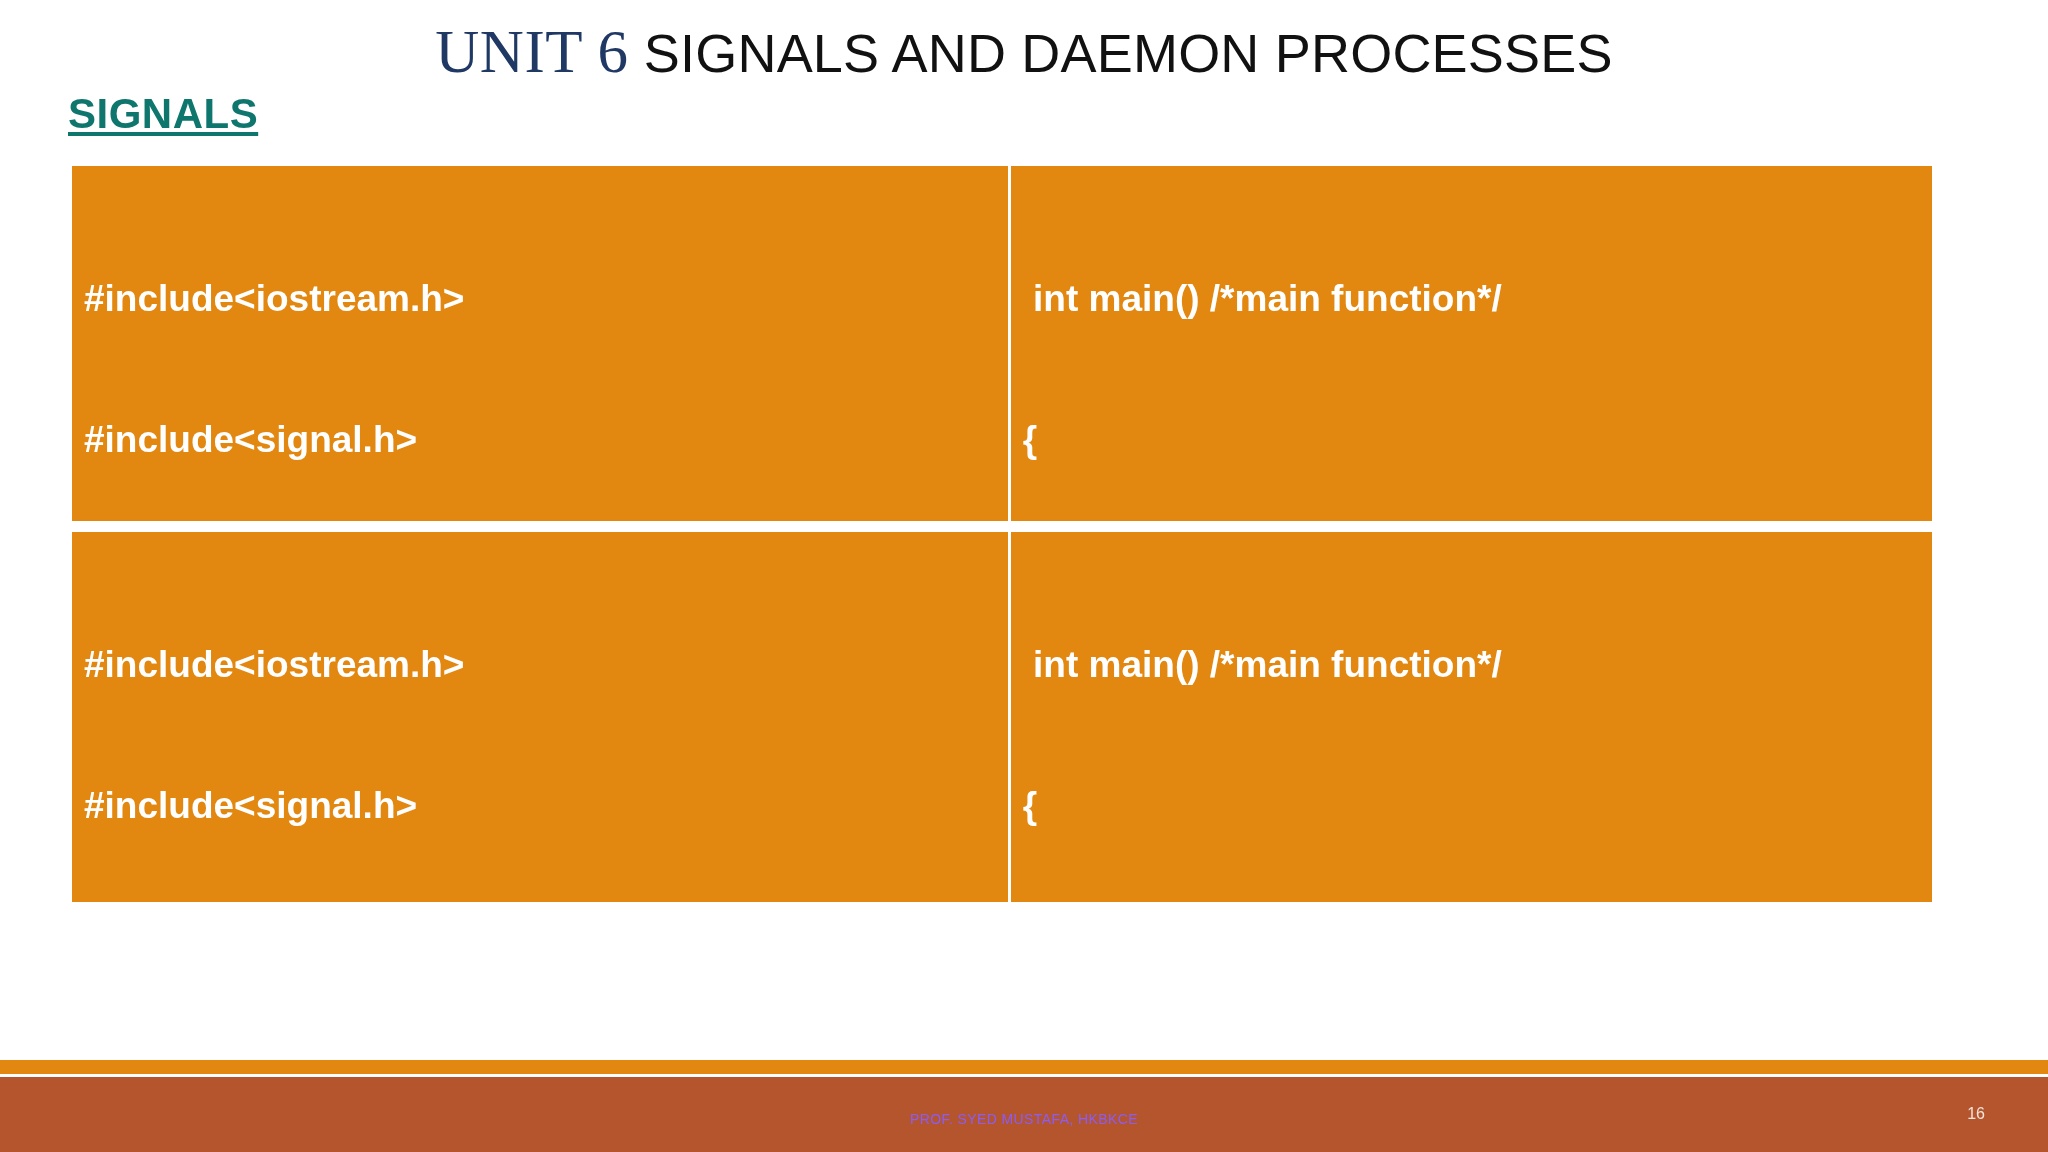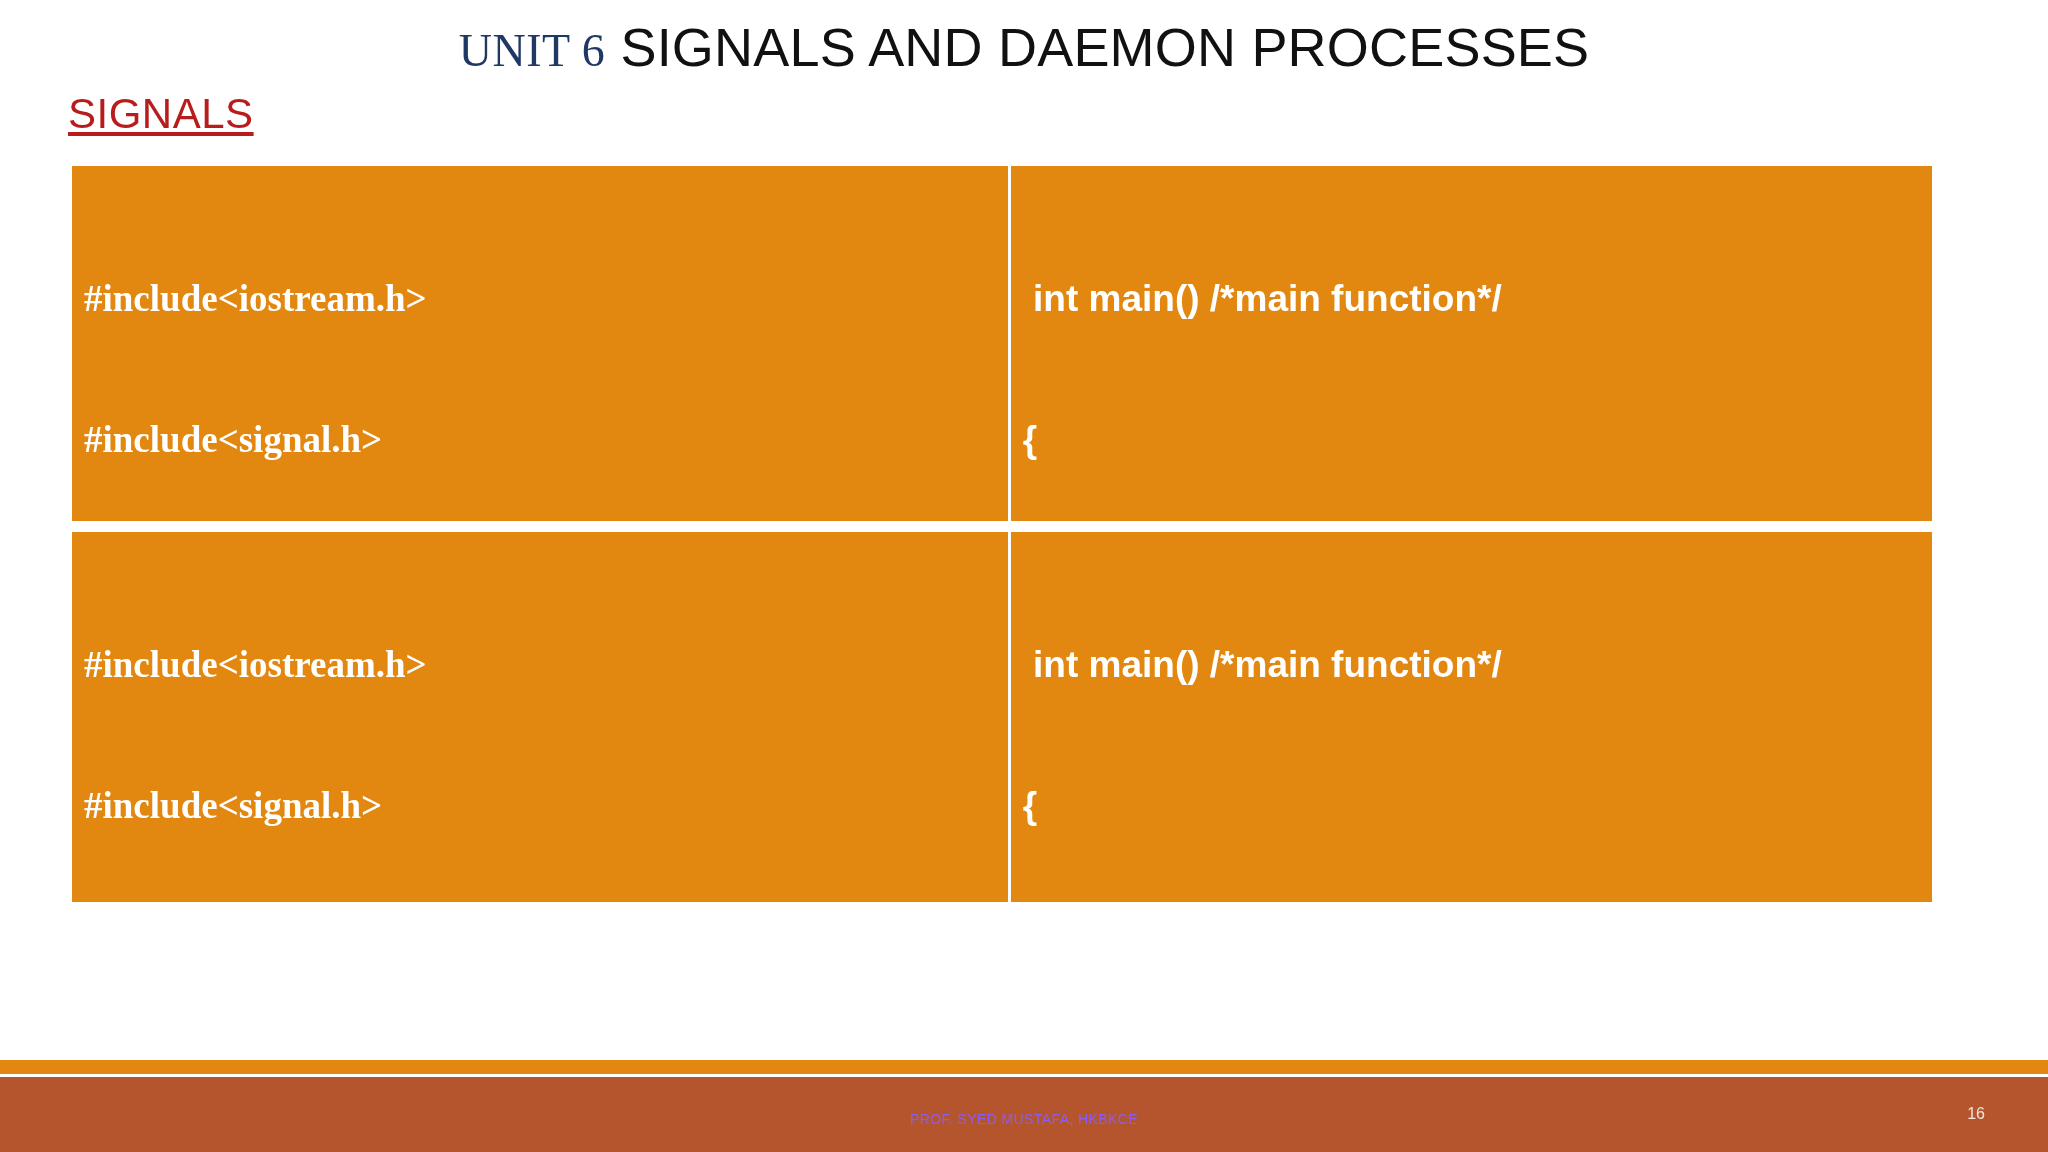--- a/index.html
+++ b/index.html
@@ -20,39 +20,39 @@
     position: absolute;
     top: 18px;
     left: 0;
     width: 2048px;
     text-align: center;
     white-space: nowrap;
     line-height: 1.1;
   }
   .title-unit {
     font-family: "Liberation Serif", serif;
-    font-size: 46px;
+    font-size: 61px;
     color: #1F3864;
     letter-spacing: 0.5px;
   }
   .title-rest {
     font-family: "Liberation Sans", sans-serif;
     font-size: 54px;
     color: #111111;
     letter-spacing: 0.2px;
   }
 
   
   .section-heading {
     position: absolute;
     top: 90px;
     left: 68px;
     font-size: 42px;
-    font-weight: normal;
-    color: #b91c1c;
+    font-weight: bold;
+    color: #0f766e;
     text-decoration: underline;
     text-underline-offset: 4px;
     letter-spacing: 0.5px;
   }
 
   
   .code-table {
     position: absolute;
     left: 72px;
     top: 166px;
@@ -76,21 +76,20 @@
     font-weight: bold;
     line-height: 1.27;
     padding: 16px 0 16px 12px;
     box-sizing: border-box;
     white-space: pre;
     overflow: hidden;
   }
   .cell-left {
     width: 1096px;
     border-right: 3px solid #ffffff;
-    font-family: Liberation Serif, serif;
   }
   .cell-right {
     width: 1076px;
   }
   .row-1 .code-cell { height: 355px; }
   .row-2 .code-cell { height: 370px; }
 
   .code-line {
     display: block;
     white-space: pre;

